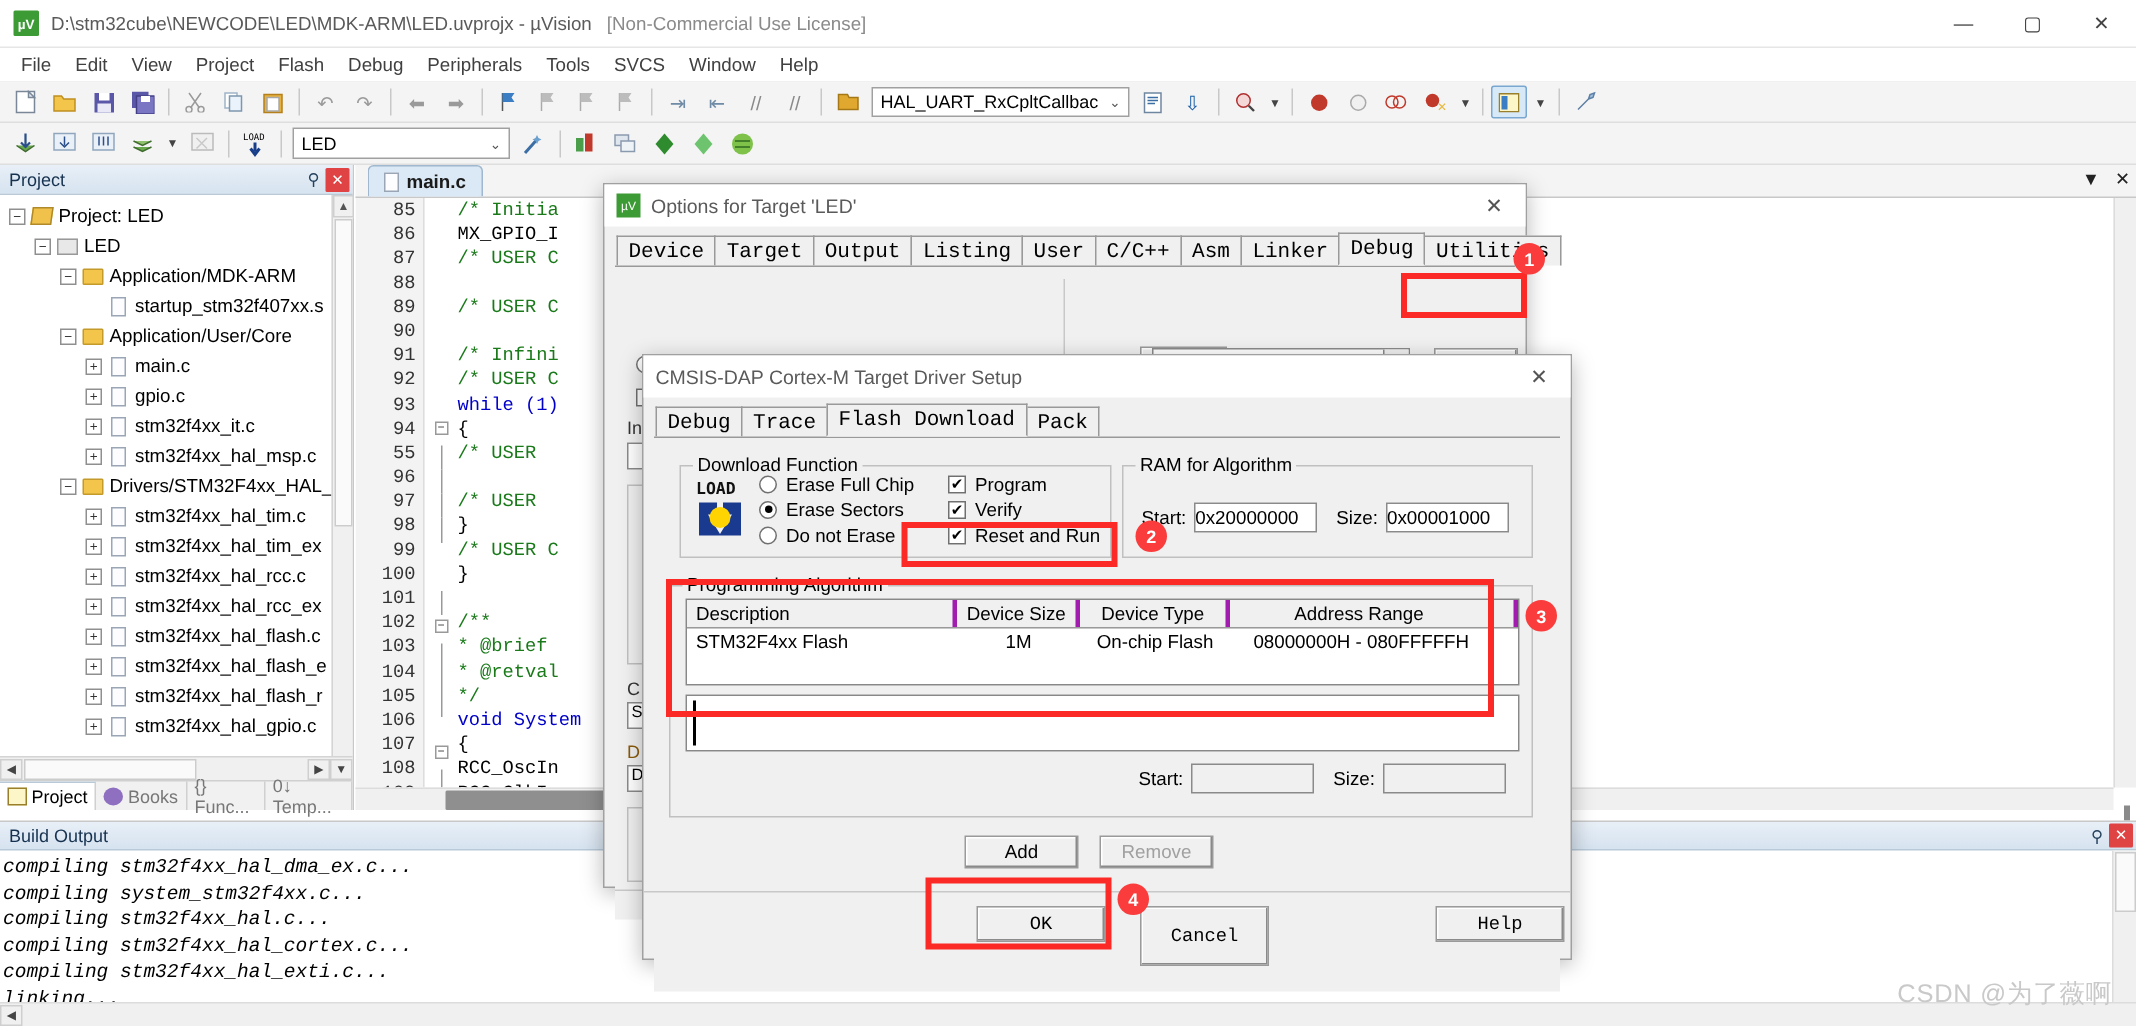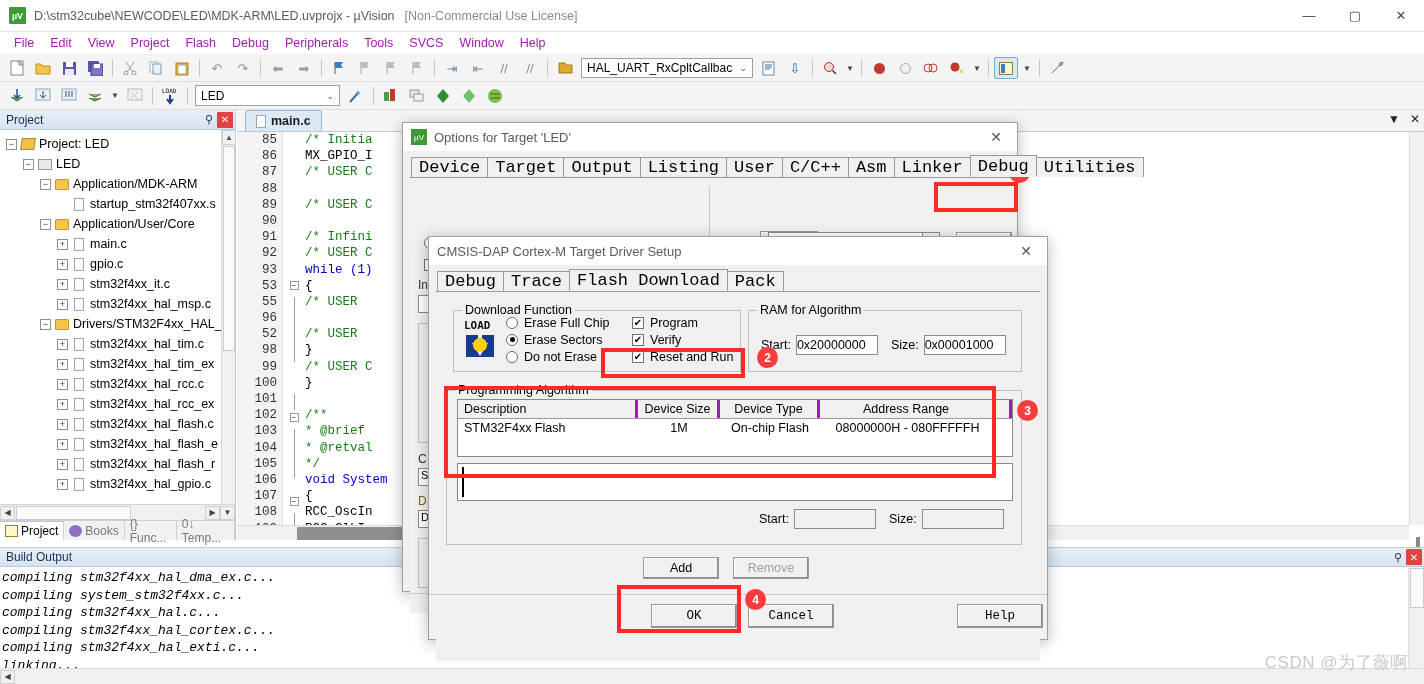--- a/index.html
+++ b/index.html
@@ -29,21 +29,21 @@
   .title-lic { color:#8a8a8a; font-size:12.5px; margin-left:10px;}
   .win-btns { margin-left:auto; display:flex; height:32px;}
   .win-btn { width:46px;height:32px;display:flex;align-items:center;justify-content:center;color:#444;font-size:13px;}
 
   
   .menubar {
     position:absolute; left:0; top:32px; width:1424px; height:23px;
     background:#ffffff; display:flex; align-items:center; padding-left:6px;
     border-bottom:1px solid #f0f0f0;
   }
-  .menu-item { padding:2px 8px; font-size:12.5px; color:#a21caf; }
+  .menu-item { padding:2px 8px; font-size:12.5px; color:#404040; }
 
   
   .toolbar {
     position:absolute; left:0; width:1424px; height:27px;
     background:#f4f4f4; border-bottom:1px solid #dedede;
     display:flex; align-items:center; padding-left:4px;
   }
   .toolbar.row1 { top:55px; }
   .toolbar.row2 { top:82px; height:28px; }
   .tb-btn {
@@ -140,21 +140,21 @@
   .dlg { position:absolute; background:#f0f0f0; border:1px solid #a0a0a0;
          box-shadow:0 3px 14px rgba(0,0,0,.28); }
   .dlg-title { height:28px; background:#fff; display:flex;align-items:center;padding-left:8px;
                font-size:13px;color:#5a5a5a;}
   .dlg-title .x { margin-left:auto; width:42px;height:28px;display:flex;align-items:center;justify-content:center;
                   color:#555;font-size:14px;}
 
   
   #optdlg { left:402px; top:122px; width:616px; height:470px; }
   .tabstrip { display:flex; align-items:flex-end; height:22px; margin:4px 0 0 8px;
-              font-family:"Liberation Mono", monospace; font-size:17px;}
+              font-family:"Liberation Mono", monospace; font-size:14px;}
   .tab { height:20px;background:#f0f0f0;border:1px solid #999;border-bottom:none;
          padding:0 7px;display:flex;align-items:center;color:#000;margin-right:-1px;}
   .tab.sel { height:22px; background:#f0f0f0; border-bottom:1px solid #f0f0f0; z-index:2; position:relative; }
   .tabpane { border-top:1px solid #999; margin:0 7px; height:calc(100% - 32px); background:#f0f0f0; position:relative;}
   .radio { width:12px;height:12px;border-radius:50%;border:1px solid #707070;background:#fff;
            display:inline-flex;align-items:center;justify-content:center;flex:0 0 auto;}
   .radio.on::after{content:"";width:5px;height:5px;border-radius:50%;background:#000;}
   .chk { width:12px;height:12px;border:1px solid #707070;background:#fff;display:inline-flex;
          align-items:center;justify-content:center;font-size:10px;color:#000;flex:0 0 auto;}
   .row { display:flex; align-items:center; gap:6px; font-size:12.5px; color:#000;}
@@ -665,30 +665,30 @@
           <div class="crow">
             <span class="ln">91</span>
           </div>
           <div class="crow">
             <span class="ln">92</span>
           </div>
           <div class="crow">
             <span class="ln">93</span>
           </div>
           <div class="crow">
-            <span class="ln">53</span>
+            <span class="ln">94</span>
           </div>
           <div class="crow">
             <span class="ln">55</span>
           </div>
           <div class="crow">
             <span class="ln">96</span>
           </div>
           <div class="crow">
-            <span class="ln">52</span>
+            <span class="ln">97</span>
           </div>
           <div class="crow">
             <span class="ln">98</span>
           </div>
           <div class="crow">
             <span class="ln">99</span>
           </div>
           <div class="crow">
             <span class="ln">100</span>
           </div>
@@ -1021,21 +1021,21 @@
       </div>
       <div class="btn dis" style="position:absolute;left:297px;top:265px;width:76px;height:22px;">
         <span>Remove</span>
       </div>
 
       <div style="position:absolute;left:-7px;right:-7px;top:302px;height:1px;background:#c8c8c8;"></div>
 
       <div class="btn mono" style="position:absolute;left:215px;top:312px;width:86px;height:24px;">
         <span>OK</span>
       </div>
-      <div class="btn mono" style="position:absolute;left:312px;top:312px;width:86px;height:24px;">
+      <div class="btn mono" style="position:absolute;left:324px;top:312px;width:86px;height:40px;">
         <span>Cancel</span>
       </div>
       <div class="btn mono" style="position:absolute;left:521px;top:312px;width:86px;height:24px;">
         <span>Help</span>
       </div>
     </div>
   </div>
 
   <div class="hl" style="left:934px;top:182px;width:84px;height:30px;"></div>
   <div class="badge" style="left:1009px;top:162px;">1</div>

